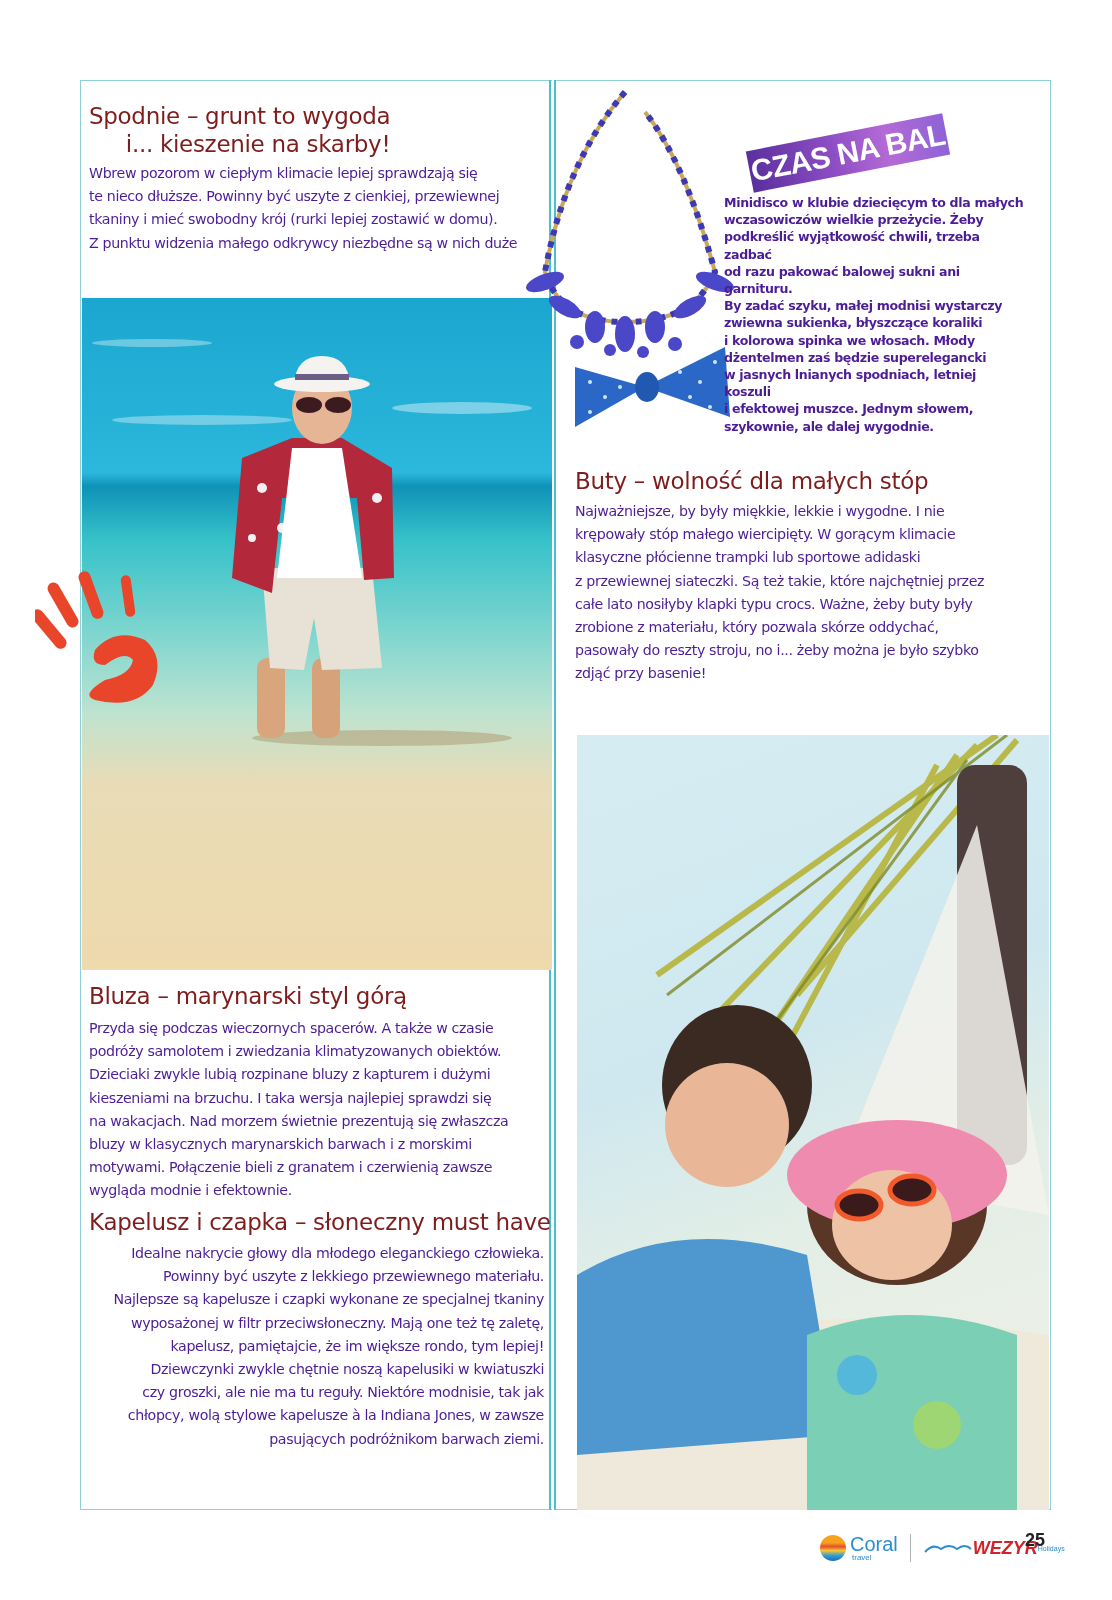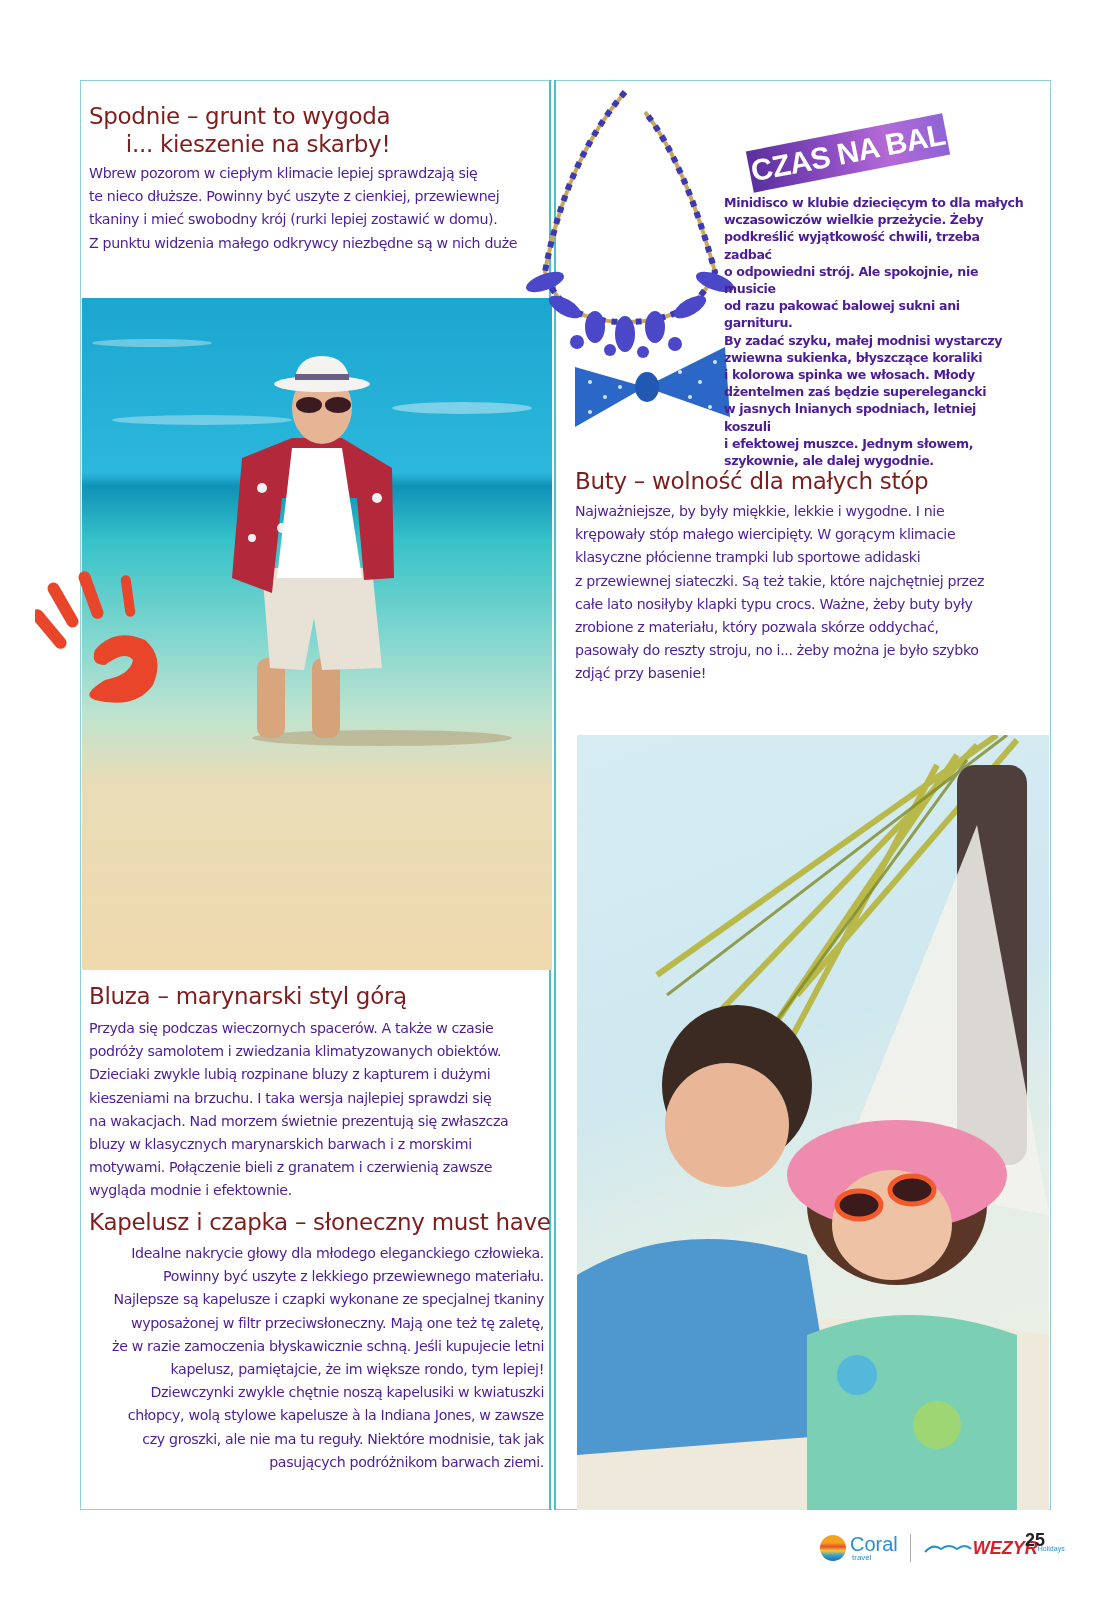--- a/index.html
+++ b/index.html
@@ -158,21 +158,20 @@
         <circle cx="200" cy="280" r="2"></circle>
     </g>
   </g>
 </svg>
 
 <div class="badge-ball">CZAS NA BAL</div>
 <div class="ball-text">
   <div>Minidisco w klubie dziecięcym to dla małych</div>
   <div>wczasowiczów wielkie przeżycie. Żeby</div>
   <div>podkreślić wyjątkowość chwili, trzeba zadbać</div>
-  <div>o odpowiedni strój. Ale spokojnie, nie musicie</div>
   <div>od razu pakować balowej sukni ani garnituru.</div>
   <div>By zadać szyku, małej modnisi wystarczy</div>
   <div>zwiewna sukienka, błyszczące koraliki</div>
   <div>i kolorowa spinka we włosach. Młody</div>
   <div>dżentelmen zaś będzie superelegancki</div>
   <div>w jasnych lnianych spodniach, letniej koszuli</div>
   <div>i efektowej muszce. Jednym słowem,</div>
   <div>szykownie, ale dalej wygodnie.</div>
 </div>
 
@@ -234,25 +233,24 @@
   <div>motywami. Połączenie bieli z granatem i czerwienią zawsze</div>
   <div>wygląda modnie i efektownie.</div>
 </div>
 
 <h2 class="heading" style="left:89px; top:1208px; font-size:23px; line-height:28px;">Kapelusz i czapka – słoneczny must have</h2>
 <div class="body-text" style="left:89px; top:1242px; width:455px;text-align:right;">
   <div>Idealne nakrycie głowy dla młodego eleganckiego człowieka.</div>
   <div>Powinny być uszyte z lekkiego przewiewnego materiału.</div>
   <div>Najlepsze są kapelusze i czapki wykonane ze specjalnej tkaniny</div>
   <div>wyposażonej w filtr przeciwsłoneczny. Mają one też tę zaletę,</div>
-  <div>że w razie zamoczenia błyskawicznie schną. Jeśli kupujecie letni</div>
   <div>kapelusz, pamiętajcie, że im większe rondo, tym lepiej!</div>
   <div>Dziewczynki zwykle chętnie noszą kapelusiki w kwiatuszki</div>
+  <div>czy groszki, ale nie ma tu reguły. Niektóre modnisie, tak jak</div>
   <div>chłopcy, wolą stylowe kapelusze à la Indiana Jones, w zawsze</div>
-  <div>czy groszki, ale nie ma tu reguły. Niektóre modnisie, tak jak</div>
   <div>pasujących podróżnikom barwach ziemi.</div>
 </div>
 
 <div class="footer">
   <div class="coral-logo">
     <div class="coral-ball"></div>
     <div class="coral-word">
       <span class="coral-name">Coral</span>
       <span class="coral-sub">travel</span>
     </div>

